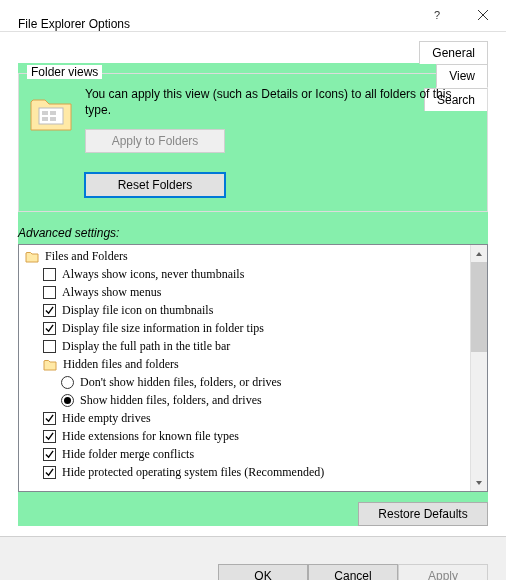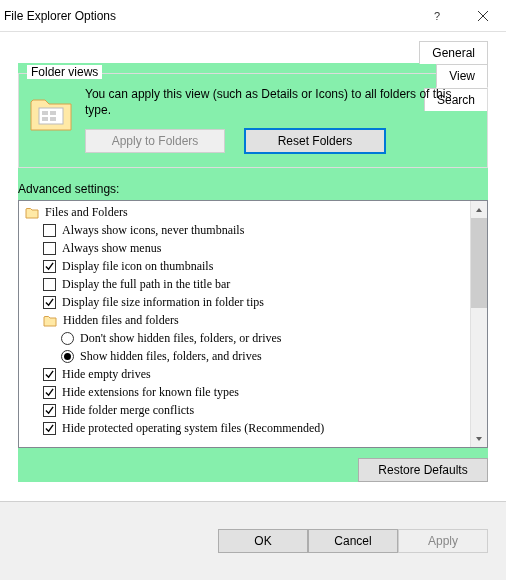--- a/index.html
+++ b/index.html
@@ -11,22 +11,22 @@
     width: 506px;
     height: 580px;
     overflow: hidden;
   }
   .window { display: flex; flex-direction: column; height: 100%; }
   .titlebar {
     background: #fff;
     color: #000;
     height: 32px;
     display: flex;
-    align-items: center;
-    padding-left: 4px;
+    align-items: flex-end;
+    padding-left: 18px;
     border-bottom: 1px solid #e0e0e0;
   }
   .titlebar .title { flex: 1; color: #000; font-size: 12px; }
   .titlebar .ctrl {
     width: 46px; height: 32px;
     display: flex; align-items: center; justify-content: center;
     color: #333;
   }
   .titlebar .ctrl svg { width: 10px; height: 10px; }
   .client {
@@ -78,21 +78,21 @@
     padding: 0 4px;
     color: #000;
   }
   .folder-icon {
     width: 44px; height: 44px;
     display: flex; align-items: center; justify-content: center;
     margin-top: 4px;
   }
   .group-right { flex: 1; }
   .group-desc { color: #000; line-height: 1.35; margin-bottom: 11px; }
-  .btnrow { display: flex; gap: 20px; }
+  .btnrow { display: flex; gap: 20px; flex-direction: column; }
   .btn {
     border: 1px solid #adadad;
     background: #e1e1e1;
     padding: 4px 0;
     width: 140px;
     text-align: center;
     color: #000;
     font-family: inherit;
     font-size: 12px;
   }
@@ -102,20 +102,21 @@
     border-color: #cfcfcf;
   }
   .btn.focused {
     border: 1px solid #0078d7;
     outline: 1px solid #0078d7;
     background: #e1e1e1;
   }
   .adv-label {
     margin-top: 14px;
     margin-bottom: 4px;
+    font-style: italic;
   }
   .treebox {
     border: 1px solid #828790;
     width: 100%;
     height: 248px;
     display: flex;
     background: #fff;
     font-family: Liberation Serif, serif;
   }
   .tree {
@@ -248,30 +249,30 @@
           </div>
           <div class="row ind1">
             <span class="cb checked">
                 <svg viewBox="0 0 10 10">
                   <polyline points="1,5 4,8 9,1" fill="none" stroke="#000" stroke-width="1.5"></polyline>
                 </svg>
               </span>
             <span>Display file icon on thumbnails</span>
           </div>
           <div class="row ind1">
+            <span class="cb checked">
+                <svg viewBox="0 0 10 10">
+                  <polyline points="1,5 4,8 9,1" fill="none" stroke="#000" stroke-width="1.5"></polyline>
+                </svg>
+              </span>
+            <span>Display file size information in folder tips</span>
+          </div>
+          <div class="row ind1">
             <span class="cb"></span>
             <span>Display the full path in the title bar</span>
-          </div>
-          <div class="row ind1">
-            <span class="cb checked">
-                <svg viewBox="0 0 10 10">
-                  <polyline points="1,5 4,8 9,1" fill="none" stroke="#000" stroke-width="1.5"></polyline>
-                </svg>
-              </span>
-            <span>Display file size information in folder tips</span>
           </div>
           <div class="row ind1">
             <span class="ficon">
               <svg width="14" height="14" viewBox="0 0 14 14">
                   <path d="M1 4 L1 13 L13 13 L13 5 L7 5 L5.5 3.5 L2 3.5 Z" fill="#ffe9a6" stroke="#d8a24a"></path>
                 </svg>
             </span>
             <span>Hidden files and folders</span>
           </div>
           <div class="row ind2">

